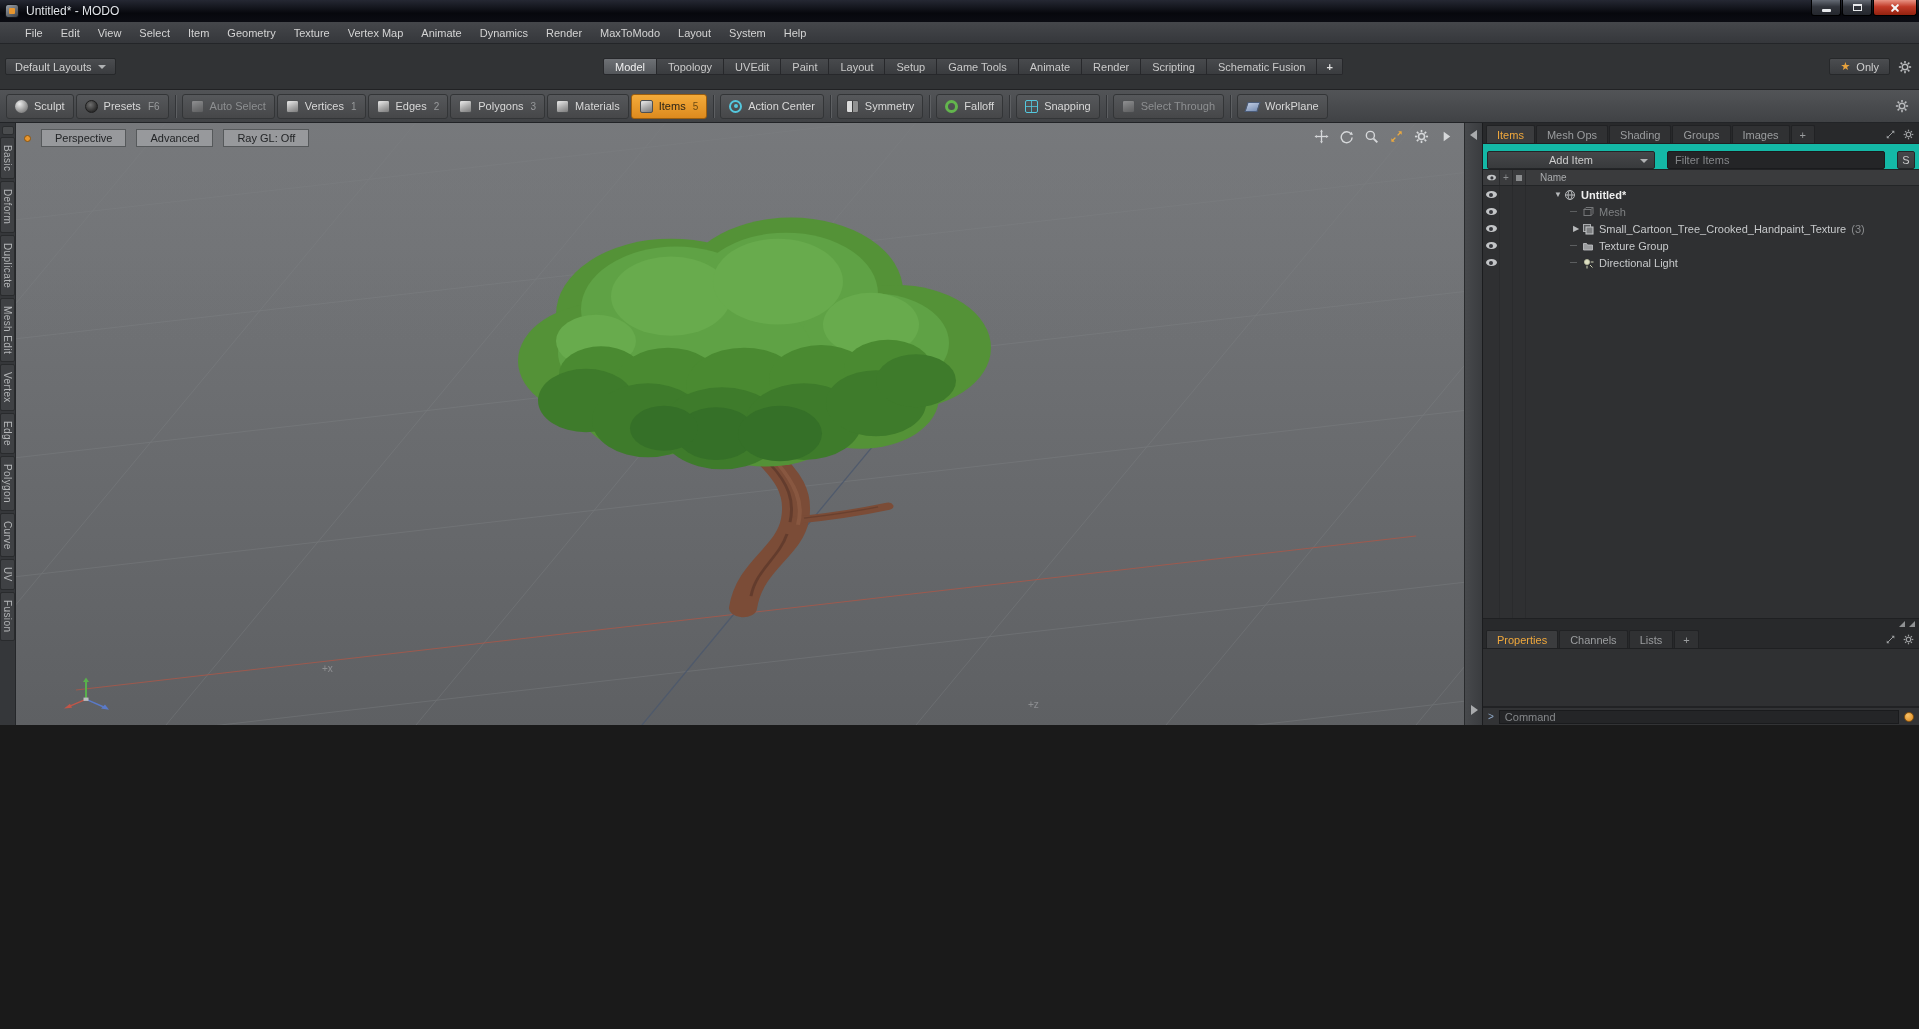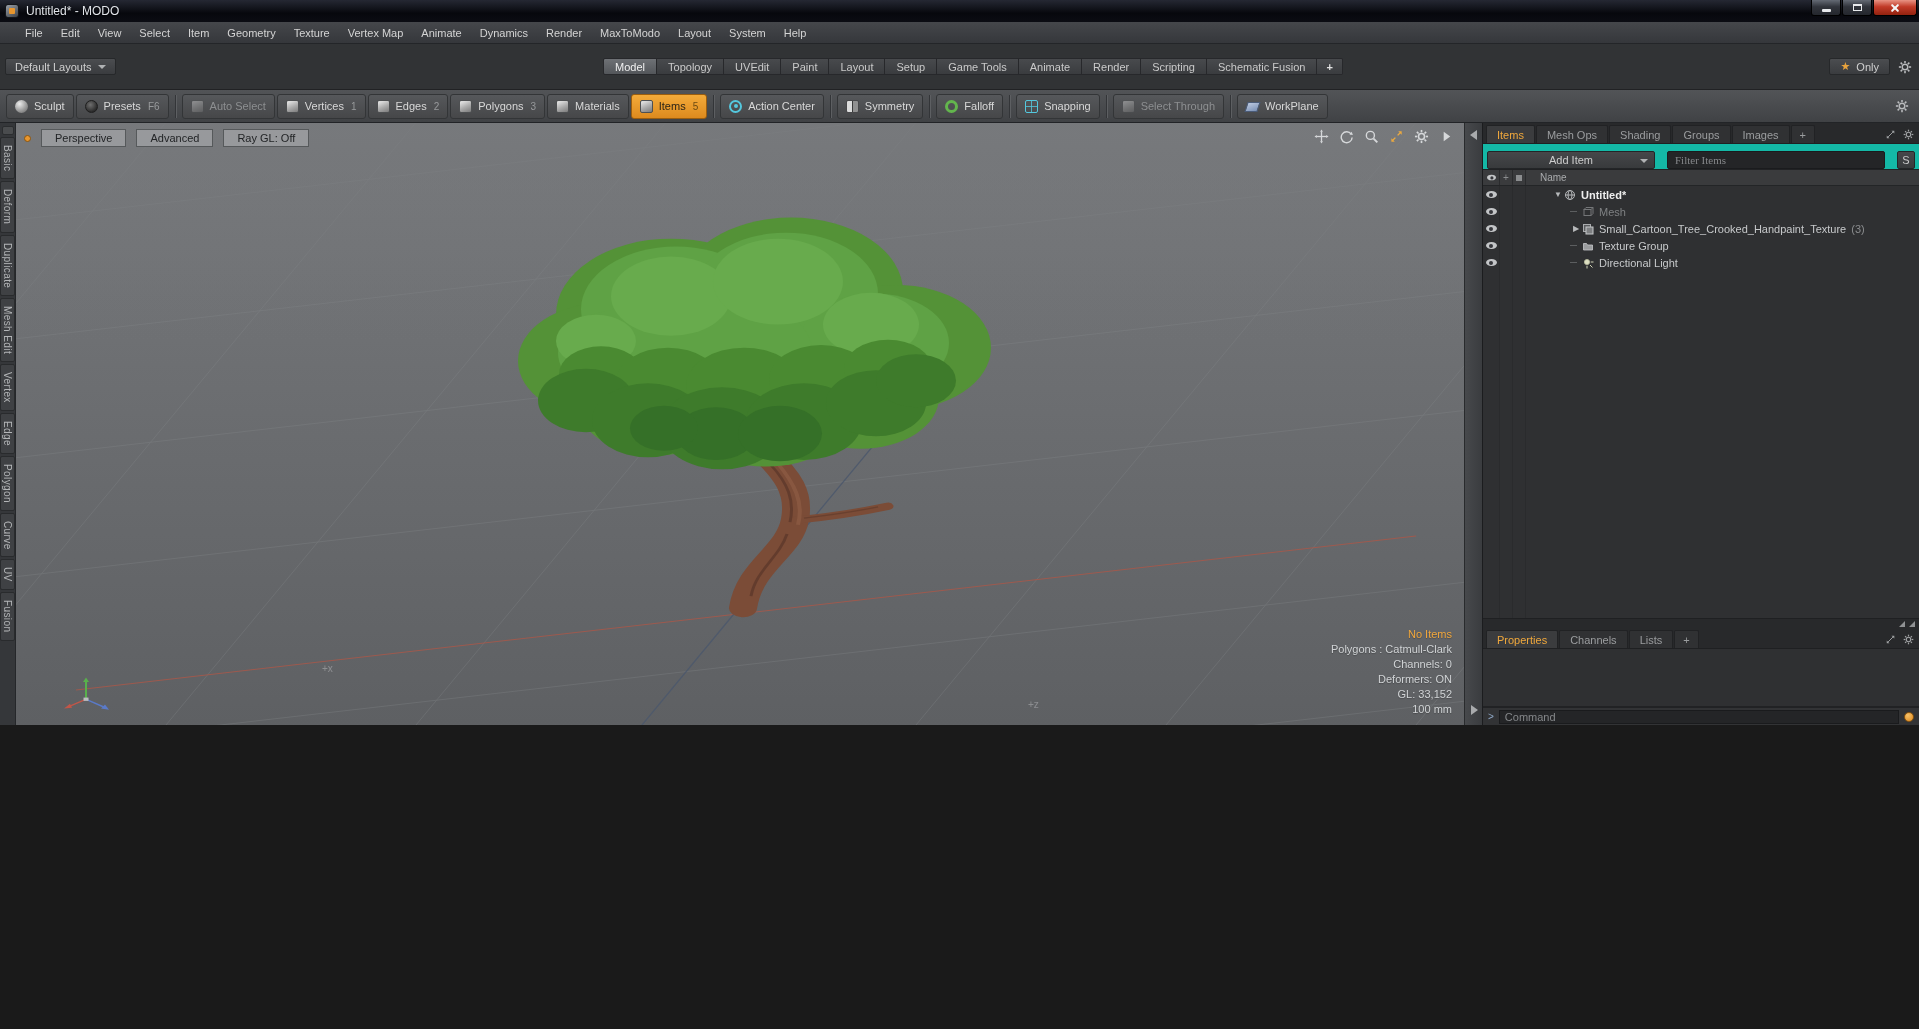--- a/index.html
+++ b/index.html
@@ -96,21 +96,21 @@
   
   .right-panel{flex:0 0 437px;width:437px;background:#2f3032;border-left:1px solid #1b1c1e;display:flex;flex-direction:column}
   .rp-tabs{flex:0 0 21px;background:#28292b;display:flex;align-items:flex-end;padding-left:3px;border-bottom:1px solid #1f2022}
   .rp-tab{height:18px;padding:0 10px;display:flex;align-items:center;color:#9b9d9f;background:#303133;border:1px solid #212224;border-bottom:none;border-radius:2px 2px 0 0;margin-right:1px}
   .rp-tab.selected{color:#f0a83c;background:#3b3c3e}
   .rp-tab.add{padding:0 8px}
   .rp-tab-icons{margin-left:auto;display:flex;gap:7px;align-items:center;margin-right:5px;margin-bottom:3px;color:#a0a2a4}
   .rp-addrow{flex:0 0 26px;display:flex;align-items:flex-end;padding:0 4px;gap:12px;background:#14b8a6;border-bottom:1px solid #212224}
   .add-item-btn{flex:0 0 168px;height:18px;background:linear-gradient(#46474a,#383a3c);border:1px solid #232527;border-radius:2px;display:flex;align-items:center;justify-content:center;color:#cdcdcd;position:relative}
   .add-item-btn .dd-arrow{position:absolute;right:6px;top:7px}
-  .filter-input{flex:1;height:18px;background:#242527;border:1px solid #1a1b1d;border-radius:2px;color:#9b9d9f;padding:0 7px;font-size:11px;font-family:Liberation Serif, serif;outline:none}
+  .filter-input{flex:1;height:18px;background:#242527;border:1px solid #1a1b1d;border-radius:2px;color:#9b9d9f;padding:0 7px;font-size:11px;font-family:Liberation Sans, sans-serif;outline:none}
   .filter-input::placeholder{color:#85878a;opacity:1}
   .s-btn{flex:0 0 18px;height:18px;background:linear-gradient(#46474a,#383a3c);border:1px solid #232527;border-radius:2px;display:flex;align-items:center;justify-content:center;color:#c9c9c9}
   .rp-header{flex:0 0 16px;display:flex;background:#3a3b3d;border-bottom:1px solid #232527;align-items:center;color:#a9abad;font-size:10px}
   .cell-eye{flex:0 0 17px;border-right:1px solid #2a2b2d;display:flex;justify-content:center;align-items:center;height:100%}
   .cell-a,.cell-b{flex:0 0 13px;border-right:1px solid #2a2b2d;display:flex;justify-content:center;align-items:center;height:100%}
   .cell-name{flex:1;padding-left:14px;display:flex;align-items:center;min-width:0}
   .rp-list{flex:1;display:flex;flex-direction:column;background:#2f3032;min-height:0;overflow:hidden}
   .rp-row{flex:0 0 17px;display:flex;align-items:stretch}
   .rp-fill{flex:1;display:flex}
   .eye{width:11px;height:7px;background:#c3c5c7;border-radius:50%;position:relative}
@@ -476,28 +476,20 @@
                 <use href="#i-gear"></use>
               </svg>
             <svg class="i15">
                 <use href="#i-flyout"></use>
               </svg>
           </div>
 
           <span class="vp-axis-label" style="left:306px;top:540px">+x</span>
           <span class="vp-axis-label" style="left:1012px;top:576px">+z</span>
 
-          <div class="vp-stats">
-            <div class="orange">No Items</div>
-            <div>Polygons : Catmull-Clark</div>
-            <div>Channels: 0</div>
-            <div>Deformers: ON</div>
-            <div>GL: 33,152</div>
-            <div>100 mm</div>
-          </div>
         </div>
 
         <div class="splitter">
           <span class="split-arrow-top"></span>
           <span class="split-arrow-bottom"></span>
         </div>
       </div>
 
     </div>
 

